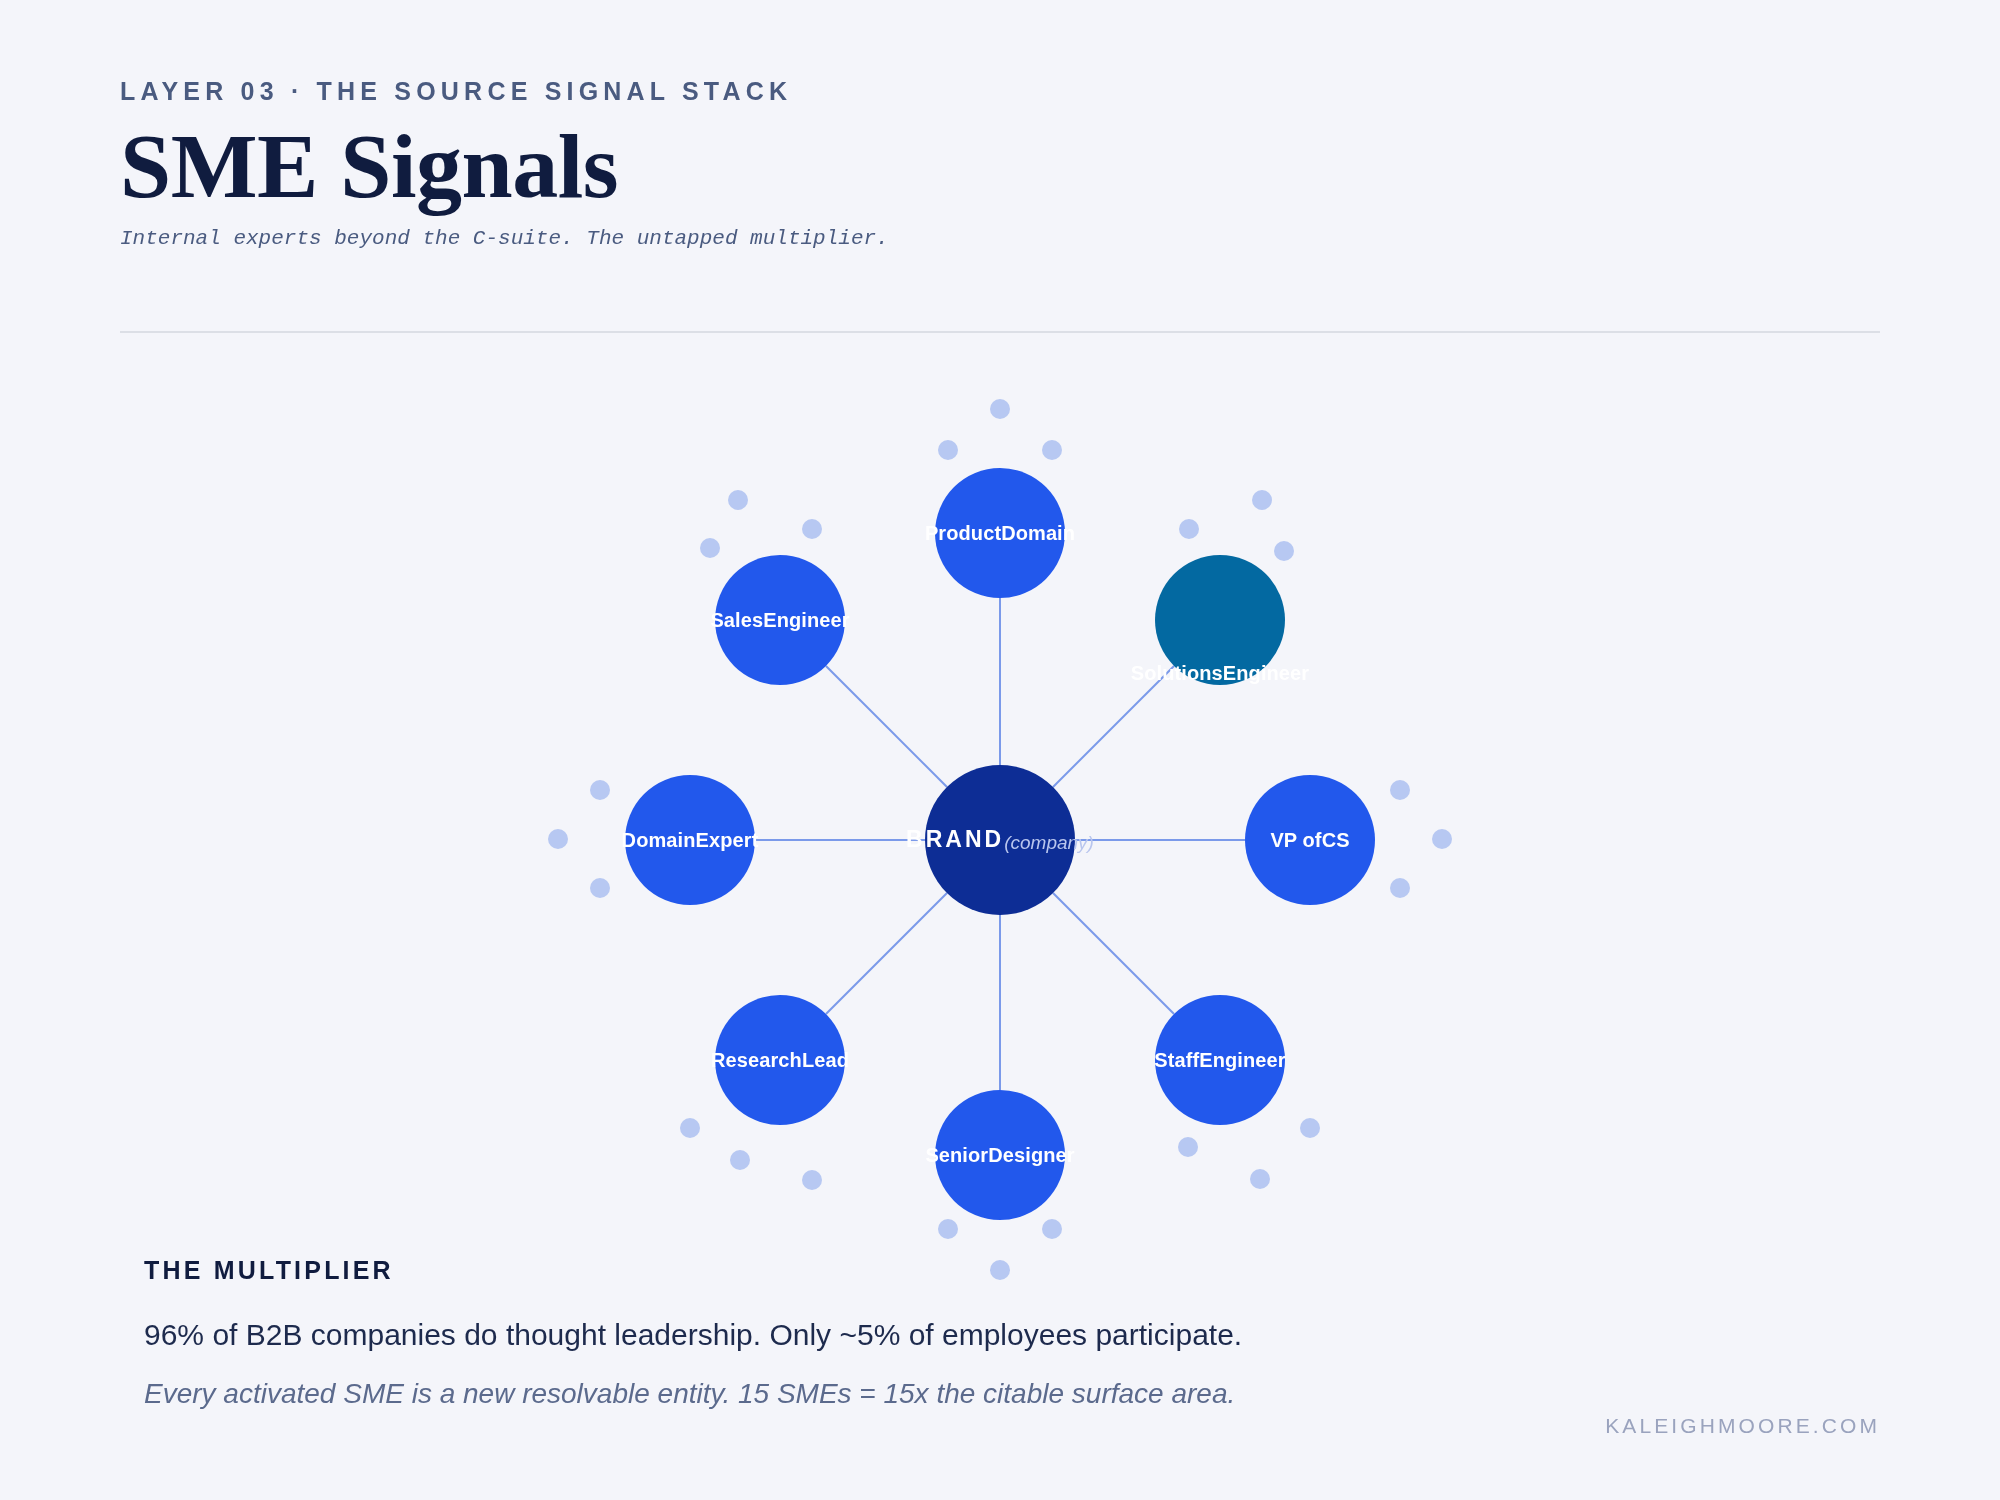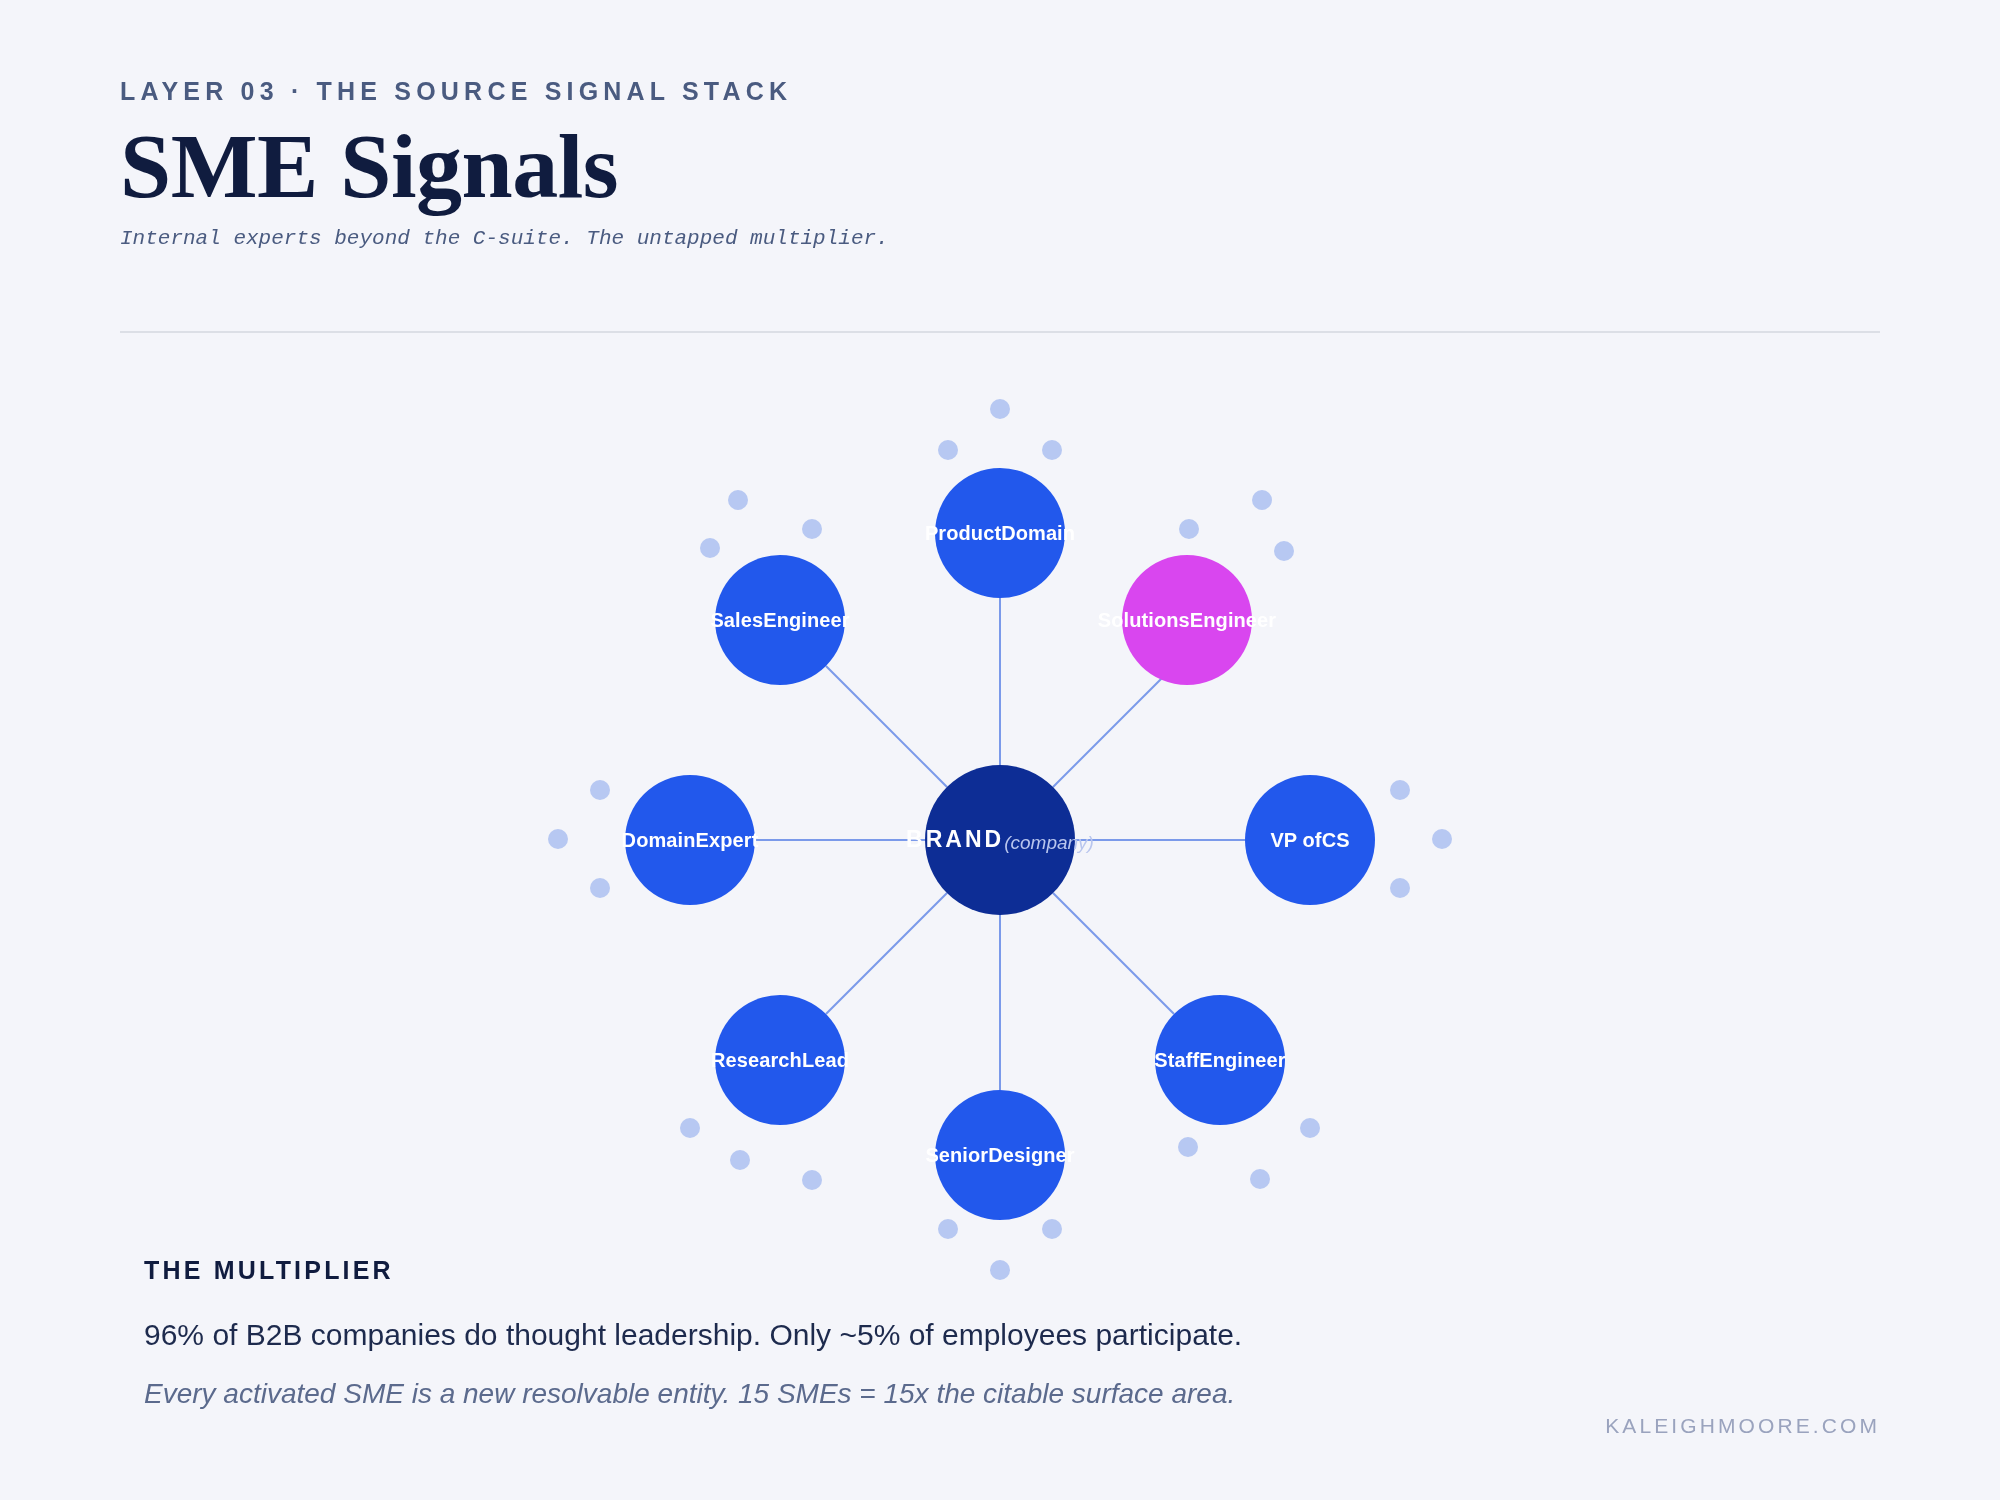--- a/index.html
+++ b/index.html
@@ -197,21 +197,21 @@
     <div class="dot" style="left: 590px; top: 780px; width: 20px; height: 20px; background: rgb(183, 200, 242);"></div>
     <div class="dot" style="left: 548px; top: 829px; width: 20px; height: 20px; background: rgb(183, 200, 242);"></div>
     <div class="dot" style="left: 590px; top: 878px; width: 20px; height: 20px; background: rgb(183, 200, 242);"></div>
     <div class="dot" style="left: 728px; top: 490px; width: 20px; height: 20px; background: rgb(183, 200, 242);"></div>
     <div class="dot" style="left: 802px; top: 519px; width: 20px; height: 20px; background: rgb(183, 200, 242);"></div>
     <div class="dot" style="left: 700px; top: 538px; width: 20px; height: 20px; background: rgb(183, 200, 242);"></div>
     <div class="node satellite" style="left: 935px; top: 468px; width: 130px; height: 130px; background: rgb(34, 88, 236); pointer-events: auto;">
       <span class="node-line1">Product</span>
       <span class="node-line2">Domain</span>
     </div>
-    <div class="node satellite" style="left: 1122px; top: 555px; width: 130px; height: 130px; background: #d946ef; pointer-events: auto;">
+    <div class="node satellite" style="left: 1155px; top: 555px; width: 130px; height: 130px; background: #0369a1; pointer-events: auto; align-items: flex-end;">
       <span class="node-line1">Solutions</span>
       <span class="node-line2">Engineer</span>
     </div>
     <div class="node satellite" style="left: 1245px; top: 775px; width: 130px; height: 130px; background: rgb(34, 88, 236); pointer-events: auto;">
       <span class="node-line1">VP of</span>
       <span class="node-line2">CS</span>
     </div>
     <div class="node satellite" style="left: 1155px; top: 995px; width: 130px; height: 130px; background: rgb(34, 88, 236); pointer-events: auto;">
       <span class="node-line1">Staff</span>
       <span class="node-line2">Engineer</span>

